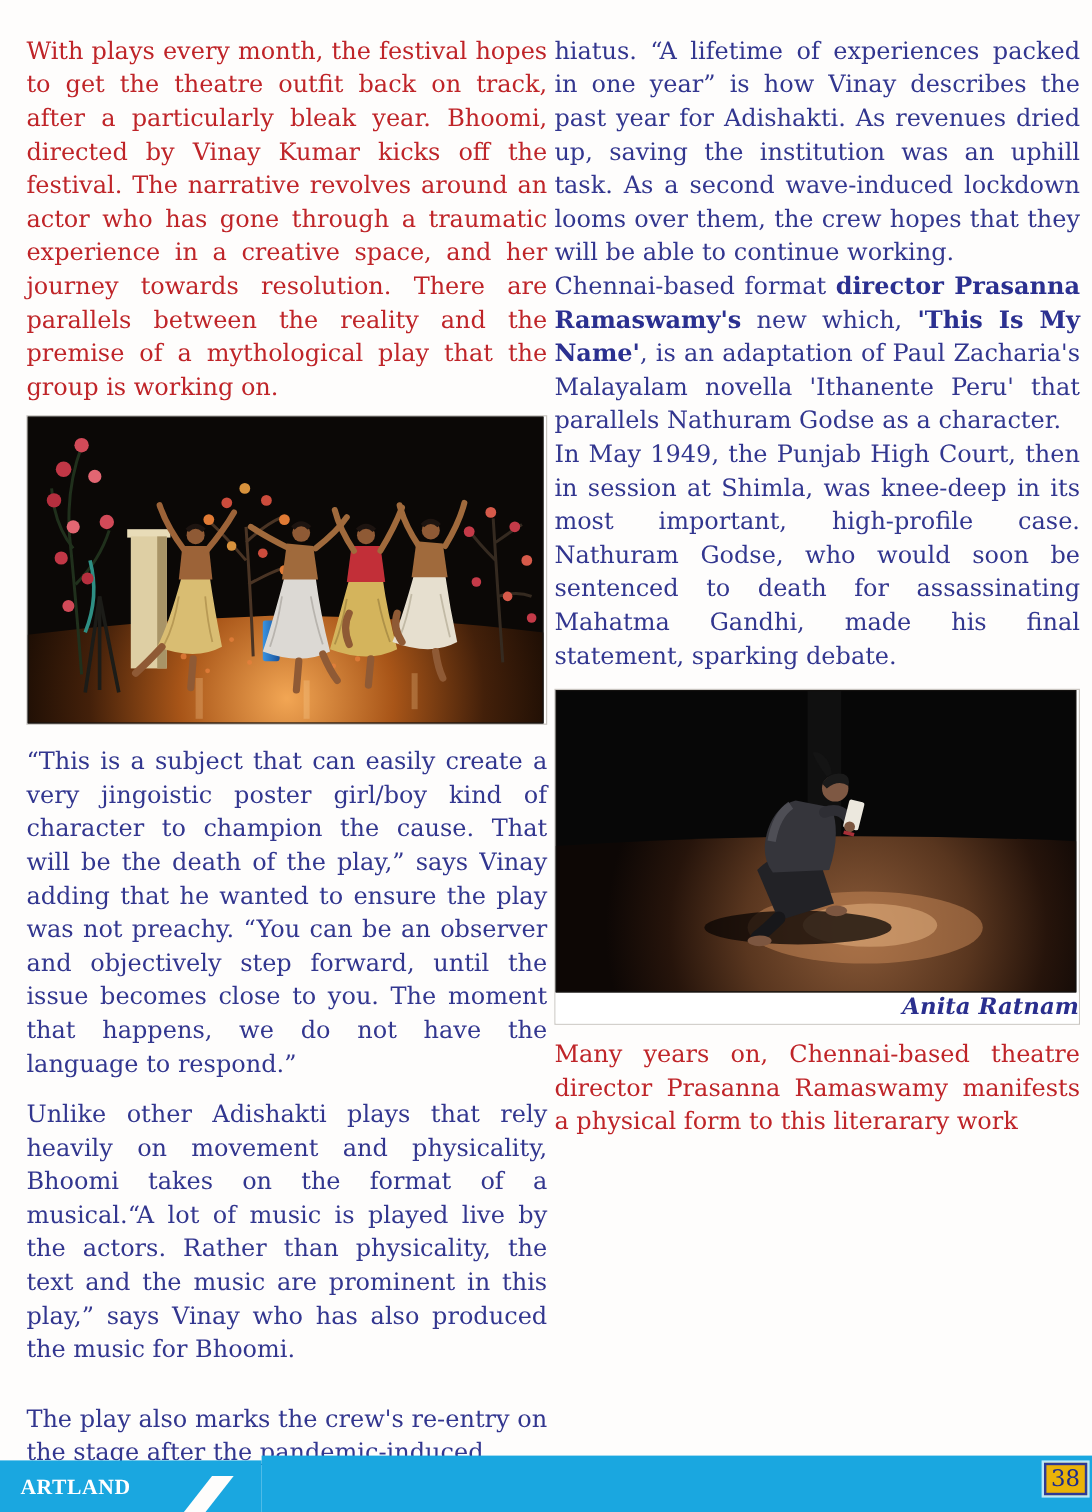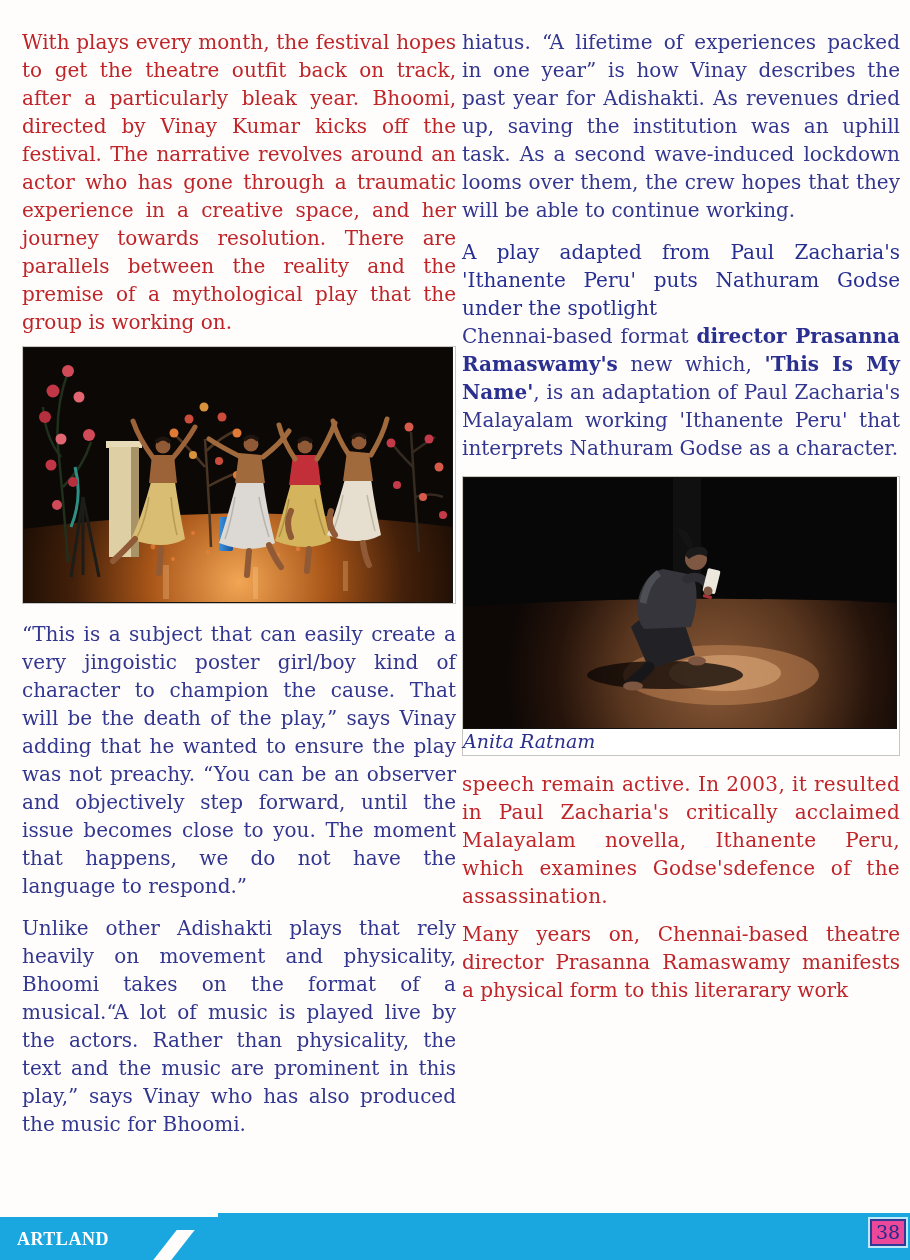--- a/index.html
+++ b/index.html
@@ -17,32 +17,32 @@
   .mt12{margin-top:12px !important;}
   .mt14{margin-top:14px !important;}
   .mt16{margin-top:16px !important;}
   .mt30{margin-top:30px !important;}
   .bigger{font-size:21.5px;line-height:29px;}
   .redwide{font-size:21px;line-height:29px;letter-spacing:.3px;}
   figure{margin:0;border:1px solid #c9c5c0;background:#fff;}
   #fig1{margin-top:10px;width:432px;}
   #fig2{margin-top:14px;width:436px;}
   figure svg{display:block;}
-  figcaption{height:26px;line-height:25px;text-align:left;color:#2a2f8e;
-             font-weight:normal;font-style:italic;font-size:19px;background:#fff;}
+  figcaption{height:26px;line-height:25px;text-align:right;color:#2a2f8e;
+             font-weight:bold;font-style:italic;font-size:19px;background:#fff;}
   
   .bar{position:absolute;background:#1aa7e0;}
   .bar-left{left:0;top:1217px;width:218px;height:43px;}
   .bar-right{left:218px;top:1213px;width:692px;height:47px;}
   .footer-slash{position:absolute;left:165px;top:1230px;width:18px;height:30px;
                 background:#fefdfc;transform:skewX(-38deg);}
   .brand{position:absolute;left:17px;top:1229px;color:#ffffff;font-weight:bold;
          font-size:18px;letter-spacing:.5px;font-family:"Liberation Serif",serif;}
   .pagenum{position:absolute;left:870px;top:1219px;width:32px;height:23px;
-           border:2px solid #2d3a96;box-shadow:0 0 0 2px #bce8f8;background:#ec4899;
+           border:2px solid #2d3a96;box-shadow:0 0 0 2px #bce8f8;background:#eab308;
            color:#1e2b8c;font-size:19px;line-height:23px;text-align:center;
            font-family:"DejaVu Serif",serif;}
 </style>
 </head>
 <body>
 
 <div class="page">
 
   <div class="col col-left">
     <p class="red">With plays every month, the festival hopes to get the theatre outfit back on track, after a particularly bleak year. Bhoomi, directed by Vinay Kumar kicks off the festival. The narrative revolves around an actor who has gone through a traumatic experience in a creative space, and her journey towards resolution. There are parallels between the reality and the premise of a mythological play that the group is working on.</p>
@@ -178,29 +178,30 @@
           <path d="M329,91 Q336,84 343,91" stroke="#1d1410" stroke-width="4" fill="none"></path>
           <path d="M326,108 Q314,90 310,74 M348,108 Q360,88 364,72" stroke="#a06a3c" stroke-width="5" fill="none" stroke-linecap="round"></path>
           <path d="M312,188 Q304,176 308,164 M340,196 Q342,210 346,218" stroke="#8f5a35" stroke-width="6" fill="none" stroke-linecap="round"></path>
         </g>
         <rect width="430" height="256" fill="none" stroke="#161310" stroke-width="2"></rect>
       </svg>
     </figure>
 
     <p class="navy mt16">“This is a subject that can easily create a very jingoistic poster girl/boy kind of character to champion the cause. That will be the death of the play,” says Vinay adding that he wanted to ensure the play was not preachy. “You can be an observer and objectively step forward, until the issue becomes close to you. The moment that happens, we do not have the language to respond.”</p>
     <p class="navy bigger mt14">Unlike other Adishakti plays that rely heavily on movement and physicality, Bhoomi takes on the format of a musical.“A lot of music is played live by the actors. Rather than physicality, the text and the music are prominent in this play,” says Vinay who has also produced the music for Bhoomi.</p>
+    <p class="navy mt30">The play also marks the crew's re-entry on the stage after the pandemic-induced</p>
   </div>
 
   <div class="col col-right">
     <p class="navy">hiatus. “A lifetime of experiences packed in one year” is how Vinay describes the past year for Adishakti. As revenues dried up, saving the institution was an uphill task. As a second wave-induced lockdown looms over them, the crew hopes that they will be able to continue working.</p>
 
-    <h2 class="heading">A play adapted from Paul Zacharia's 'Ithanente Peru' puts Nathuram Godse under the spotlight</h2>
-
-    <p class="navy"><span>Chennai-based format </span><span class="boldnavy">director Prasanna Ramaswamy's</span><span> new which, </span><span class="boldnavy">'This Is My Name'</span><span>, is an adaptation of Paul Zacharia's Malayalam working 'Ithanente Peru' that interprets Nathuram Godse as a character.</span></p>
-
+
+    <p class="navy"><span>Chennai-based format </span><span class="boldnavy">director Prasanna Ramaswamy's</span><span> new which, </span><span class="boldnavy">'This Is My Name'</span><span>, is an adaptation of Paul Zacharia's Malayalam novella 'Ithanente Peru' that parallels Nathuram Godse as a character.</span></p>
+
+    <p class="navy">In May 1949, the Punjab High Court, then in session at Shimla, was knee-deep in its most important, high-profile case. Nathuram Godse, who would soon be sentenced to death for assassinating Mahatma Gandhi, made his final statement, sparking debate.</p>
 
     <figure id="fig2">
       <svg width="434" height="252" viewBox="0 0 434 252">
         <defs>
           <radialGradient id="ag" gradientUnits="userSpaceOnUse" cx="252" cy="200" r="210">
             <stop offset="0" stop-color="#8a5a38"></stop>
               <stop offset="0.45" stop-color="#59361f"></stop>
             <stop offset="0.75" stop-color="#26140b"></stop>
               <stop offset="1" stop-color="#0d0705"></stop>
           </radialGradient>
@@ -223,21 +224,20 @@
         <circle cx="245" cy="114" r="4.5" fill="#7c5640"></circle>
         <rect x="240" y="118" width="9" height="3" fill="#a83038" transform="rotate(14 244 119)"></rect>
         <circle cx="233" cy="82" r="11" fill="#7e5843"></circle>
         <path d="M222,78 Q228,68 240,70 Q246,72 244,80 Q236,74 226,82 Z" fill="#1a1a1a"></path>
         <path d="M226,72 Q218,62 214,52 Q220,50 226,58 Q230,64 230,70 Z" fill="#141414"></path>
         <rect width="434" height="252" fill="none" stroke="#141210" stroke-width="2"></rect>
       </svg>
       <figcaption>Anita Ratnam</figcaption>
     </figure>
 
-    <p class="red redwide mt14">speech remain active. In 2003, it resulted in Paul Zacharia's critically acclaimed Malayalam novella, Ithanente Peru, which examines Godse'sdefence of the assassination.</p>
     <p class="red mt10">Many years on, Chennai-based theatre director Prasanna Ramaswamy manifests a physical form to this literarary work</p>
   </div>
 
   <div>
     <div class="bar bar-left"></div>
     <div class="bar bar-right"></div>
     <div class="footer-slash"></div>
     <div class="brand">ARTLAND</div>
     <div class="pagenum">38</div>
   </div>

